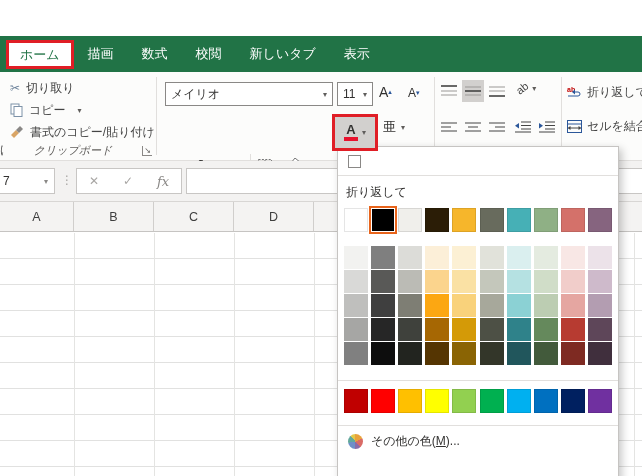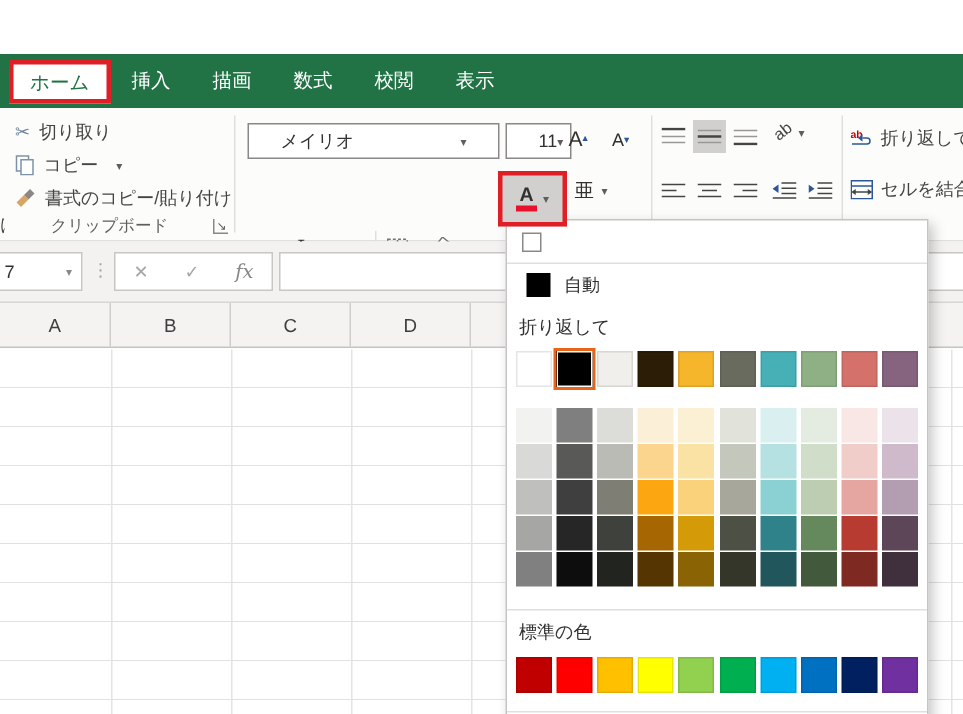--- a/index.html
+++ b/index.html
@@ -19,21 +19,21 @@
             background:#FCFCFB; border-bottom:1px solid #E1DFDD; }
   .vsep { position:absolute; top:5px; height:78px; width:1px; background:#E1DFDD; }
   .grp-label { position:absolute; bottom:2px; font-size:11px; color:#605E5C; text-align:center; }
   .clip-row { position:absolute; left:10px; display:flex; align-items:center; gap:6px;
               font-size:12px; color:#444; height:20px; white-space:nowrap; }
   .chev { font-size:8px; color:#605E5C; }
   .launcher { position:absolute; right:6px; bottom:4px; width:10px; height:10px;
               border-left:1px solid #8A8886; border-bottom:1px solid #8A8886; }
   .launcher span { position:absolute; right:1px; bottom:1px; font-size:8px; color:#605E5C; line-height:6px; }
   .combo { position:absolute; background:#fff; border:1px solid #8A8886; font-size:12px; color:#323130;
-           display:flex; align-items:center; padding:0 21px; }
+           display:flex; align-items:center; padding:0 5px; }
   .combo .arr { margin-left:auto; font-size:8px; color:#605E5C; }
   .font-row2 { position:absolute; left:168px; top:78px; height:32px; display:flex; align-items:center; }
   .fbtn { display:flex; align-items:center; justify-content:center; color:#323130; }
   .icon-bar { display:inline-block; width:14px; height:3.5px; margin-top:1px; }
   .fc-annot { position:absolute; left:332px; top:42px; width:46px; height:37px;
               border:3px solid var(--red); background:#D2D0CE; display:flex; align-items:center;
               justify-content:center; gap:4px; z-index:12; }
   .phonetic { position:absolute; left:383px; top:46px; display:flex; align-items:center; gap:5px;
               font-size:13px; color:#323130; }
   .align-icon { width:22px; height:22px; display:flex; align-items:center; justify-content:center; }
@@ -96,24 +96,24 @@
 
   svg { display:block; }
 </style>
 </head>
 <body>
 
 <div id="app">
 
   <div class="tabbar" id="tabbar">
       <div class="tab active">ホーム</div>
-      <div class="tab">挿入</div>
       <div class="tab">描画</div>
       <div class="tab">数式</div>
       <div class="tab">校閲</div>
+      <div class="tab">新しいタブ</div>
       <div class="tab">表示</div>
     </div>
 
   <div class="ribbon">
 
     <div class="edge-mark">け</div>
 
     <div class="clip-row" style="top:6px;">
       <span style="color:#6A8099;">✂</span>
       <span>切り取り</span>
@@ -130,21 +130,21 @@
     </div>
     <div class="clip-row" style="top:50px;">
       <span>
         <svg width="14" height="12" viewBox="0 0 14 12">
             <polygon points="1,9 6,4 9,7 4,12" fill="#D9A566"></polygon>
             <polygon points="6,4 10,0 13,3 9,7" fill="#8A8886"></polygon>
           </svg>
       </span>
       <span>書式のコピー/貼り付け</span>
     </div>
-    <div class="grp-label" style="left:8px; width:130px;">クリップボード</div>
+    <div class="grp-label" style="left:8px; width:130px;font-style:italic;">クリップボード</div>
     <div class="launcher" style="right:auto; left:142px;">
       <span>↘</span>
     </div>
 
     <div class="vsep" style="left:156px;"></div>
 
     <div class="combo" style="left:165px; top:10px; width:168px; height:24px;">
       <span>メイリオ</span>
       <span class="arr">▾</span>
     </div>
@@ -328,24 +328,20 @@
   <div class="gvline" style="left:394px;"></div>
     <div class="gvline" style="left:474px;"></div>
   <div class="gvline" style="left:554px;"></div>
     <div class="gvline" style="left:634px;"></div>
 
   <div class="dropdown">
     <div class="dd-row dd-check">
       <span class="checkbox"></span>
     </div>
     <div class="dd-div"></div>
-    <div class="dd-row dd-auto">
-      <span class="auto-sw"></span>
-      <span>自動</span>
-    </div>
     <div class="dd-header">折り返して</div>
     <div class="swrow theme-row" id="themeRow">
         <div class="swatch" style="background: rgb(255, 255, 255);"></div>
         <div class="swatch selected" style="background: rgb(0, 0, 0);"></div>
         <div class="swatch" style="background: rgb(240, 239, 235);"></div>
         <div class="swatch" style="background: rgb(43, 29, 6);"></div>
         <div class="swatch" style="background: rgb(246, 182, 43);"></div>
         <div class="swatch" style="background: rgb(104, 107, 93);"></div>
         <div class="swatch" style="background: rgb(70, 176, 182);"></div>
         <div class="swatch" style="background: rgb(143, 176, 133);"></div>
@@ -408,29 +404,32 @@
           <div class="swatch" style="background: rgb(85, 53, 2);"></div>
           <div class="swatch" style="background: rgb(138, 100, 4);"></div>
           <div class="swatch" style="background: rgb(51, 54, 41);"></div>
           <div class="swatch" style="background: rgb(33, 86, 92);"></div>
           <div class="swatch" style="background: rgb(66, 90, 59);"></div>
           <div class="swatch" style="background: rgb(126, 42, 34);"></div>
           <div class="swatch" style="background: rgb(64, 47, 61);"></div>
         </div>
       </div>
     <div class="dd-div2"></div>
-    <div class="dd-header std">標準の色</div>
     <div class="swrow std-row" id="stdRow">
         <div class="swatch" style="background: rgb(192, 0, 0);"></div>
         <div class="swatch" style="background: rgb(255, 0, 0);"></div>
         <div class="swatch" style="background: rgb(255, 192, 0);"></div>
         <div class="swatch" style="background: rgb(255, 255, 0);"></div>
         <div class="swatch" style="background: rgb(146, 208, 80);"></div>
         <div class="swatch" style="background: rgb(0, 176, 80);"></div>
         <div class="swatch" style="background: rgb(0, 176, 240);"></div>
         <div class="swatch" style="background: rgb(0, 112, 192);"></div>
         <div class="swatch" style="background: rgb(0, 32, 96);"></div>
         <div class="swatch" style="background: rgb(112, 48, 160);"></div>
       </div>
     <div class="dd-div3"></div>
+    <div class="dd-row more-row">
+      <span class="wheel"></span>
+      <span><span>その他の色(</span><span class="accel">M</span><span>)...</span></span>
+    </div>
   </div>
 
 </div>
 
 </body></html>

